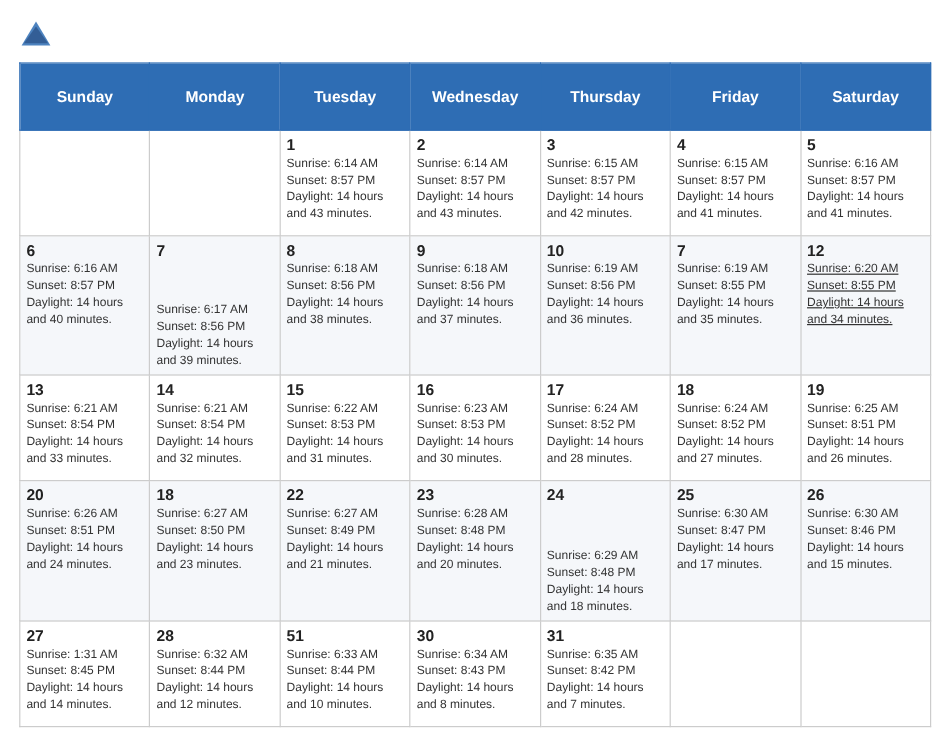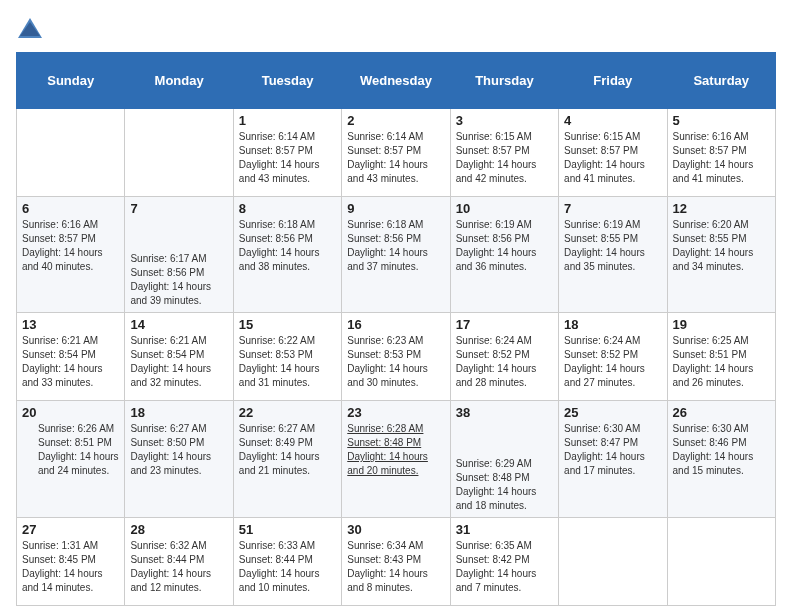--- a/index.html
+++ b/index.html
@@ -193,21 +193,21 @@
 Daylight: 14 hours and 36 minutes.</div>
         </td>
         <td>
           <div class="day-number">7</div>
           <div class="cell-text" style="white-space: pre-line;">Sunrise: 6:19 AM
 Sunset: 8:55 PM
 Daylight: 14 hours and 35 minutes.</div>
         </td>
         <td>
           <div class="day-number">12</div>
-          <div class="cell-text" style="white-space: pre-line;">Sunrise: 6:20 AM
+          <div class="cell-text" style="white-space: pre-line; text-decoration: underline;">Sunrise: 6:20 AM
 Sunset: 8:55 PM
 Daylight: 14 hours and 34 minutes.</div>
         </td>
       </tr>
       <tr>
         <td>
           <div class="day-number">13</div>
           <div class="cell-text" style="white-space: pre-line;">Sunrise: 6:21 AM
 Sunset: 8:54 PM
 Daylight: 14 hours and 33 minutes.</div>
@@ -245,44 +245,44 @@
         <td>
           <div class="day-number">19</div>
           <div class="cell-text" style="white-space: pre-line;">Sunrise: 6:25 AM
 Sunset: 8:51 PM
 Daylight: 14 hours and 26 minutes.</div>
         </td>
       </tr>
       <tr>
         <td>
           <div class="day-number">20</div>
-          <div class="cell-text" style="white-space: pre-line; margin-left: 16px;">Sunrise: 6:26 AM
+          <div class="cell-text" style="white-space: pre-line;">Sunrise: 6:26 AM
 Sunset: 8:51 PM
 Daylight: 14 hours and 24 minutes.</div>
         </td>
         <td>
           <div class="day-number">18</div>
           <div class="cell-text" style="white-space: pre-line;">Sunrise: 6:27 AM
 Sunset: 8:50 PM
 Daylight: 14 hours and 23 minutes.</div>
         </td>
         <td>
           <div class="day-number">22</div>
           <div class="cell-text" style="white-space: pre-line;">Sunrise: 6:27 AM
 Sunset: 8:49 PM
 Daylight: 14 hours and 21 minutes.</div>
         </td>
         <td>
           <div class="day-number">23</div>
-          <div class="cell-text" style="white-space: pre-line; text-decoration: underline;">Sunrise: 6:28 AM
+          <div class="cell-text" style="white-space: pre-line;">Sunrise: 6:28 AM
 Sunset: 8:48 PM
 Daylight: 14 hours and 20 minutes.</div>
         </td>
         <td>
-          <div class="day-number">38</div>
+          <div class="day-number">24</div>
           <div class="cell-text" style="white-space: pre-line; margin-top: 37px;">Sunrise: 6:29 AM
 Sunset: 8:48 PM
 Daylight: 14 hours and 18 minutes.</div>
         </td>
         <td>
           <div class="day-number">25</div>
           <div class="cell-text" style="white-space: pre-line;">Sunrise: 6:30 AM
 Sunset: 8:47 PM
 Daylight: 14 hours and 17 minutes.</div>
         </td>

